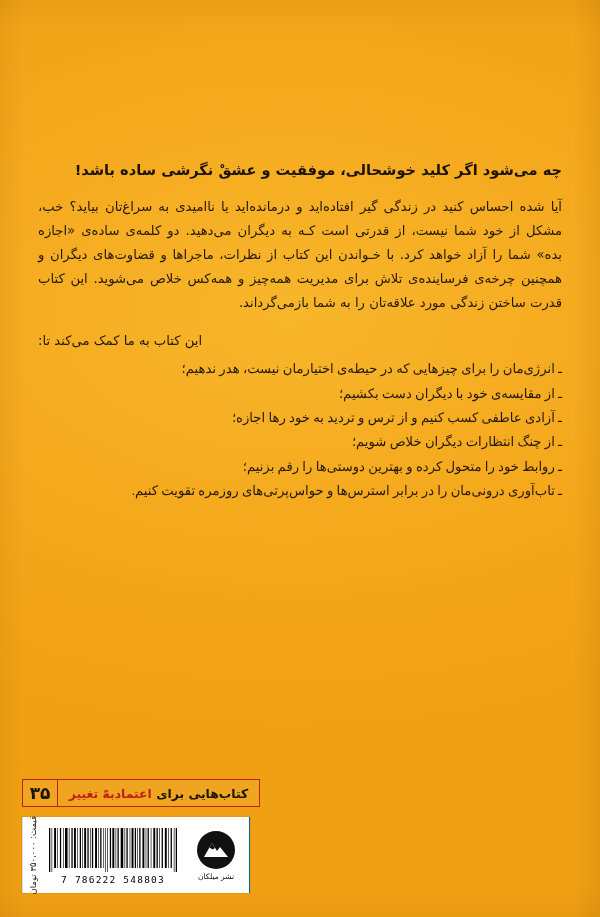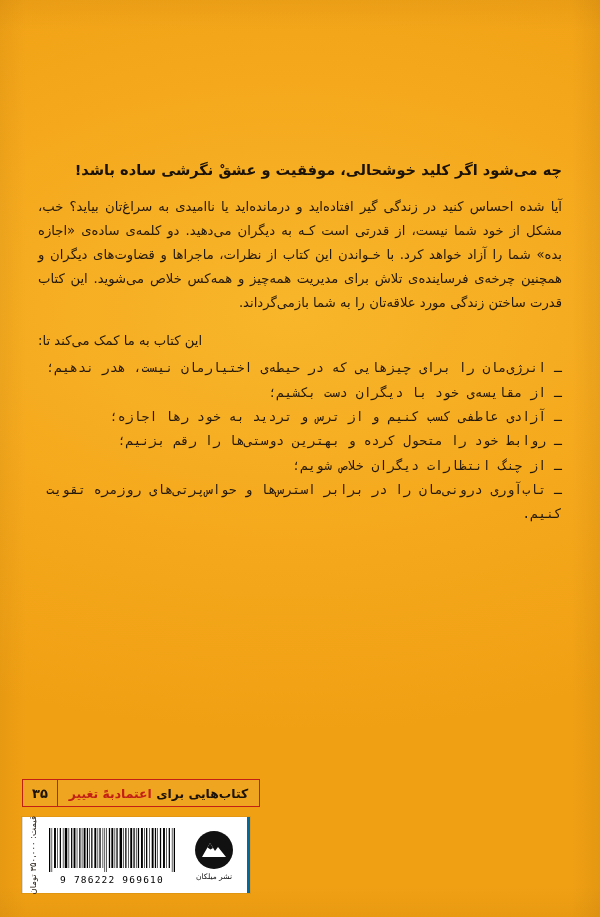--- a/index.html
+++ b/index.html
@@ -68,21 +68,21 @@
     color: #23180c;
     margin: 0 0 4px 0;
     text-align: left;
   }
   ul.bullets {
     list-style: none;
     margin: 0;
     padding: 0;
   }
   ul.bullets li {
-    font-family: Liberation Mono, monospace;
+    font-family: Liberation Serif, serif;
     font-size: 13.2px;
     line-height: 1.84;
     color: #23180c;
     text-align: right;
     margin: 0;
   }
 
   
   .series-band {
     position: absolute;
@@ -112,21 +112,21 @@
     color: #c21f17;
   }
   .series-number {
     flex: 0 0 34px;
     border-right: 1.6px solid #c21f17;
     display: flex;
     align-items: center;
     justify-content: center;
     font-family: "DejaVu Sans", sans-serif;
     font-weight: bold;
-    font-size: 13px;
+    font-size: 17px;
     color: #1b1208;
   }
 
   
   .barcode-block {
     position: absolute;
     left: 22px;
     bottom: 24px;
     width: 228px;
     height: 76px;
@@ -173,21 +173,21 @@
     color: #000;
     text-align: center;
     direction: ltr;
   }
   .publisher-logo {
     flex: 0 0 62px;
     display: flex;
     flex-direction: column;
     align-items: center;
     justify-content: center;
-    border-right: 3px solid #0369a1;
+    border-right: 1px solid #0369a1;
     padding: 4px 2px;
   }
   .publisher-logo .mark {
     width: 40px;
     height: 40px;
   }
   .publisher-logo .pub-name {
     font-family: "DejaVu Sans", sans-serif;
     font-size: 7.5px;
     color: #111;
@@ -206,22 +206,22 @@
 
     <p class="para">آیا شده احساس کنید در زندگی گیر افتاده‌اید و درمانده‌اید یا ناامیدی به سراغ‌تان بیاید؟ خب، مشکل از خود شما نیست، از قدرتی است کـه به دیگران می‌دهید. دو کلمه‌ی ساده‌ی «اجازه بده» شما را آزاد خواهد کرد. با خـواندن این کتاب از نظرات، ماجراها و قضاوت‌های دیگران و همچنین چرخه‌ی فرساینده‌ی تلاش برای مدیریت همه‌چیز و همه‌کس خلاص می‌شوید. این کتاب قدرت ساختن زندگی مورد علاقه‌تان را به شما بازمی‌گرداند.</p>
 
 
     <p class="list-intro">این کتاب به ما کمک می‌کند تا:</p>
 
     <ul class="bullets">
       <li>ـ انرژی‌مان را برای چیزهایی که در حیطه‌ی اختیارمان نیست، هدر ندهیم؛</li>
       <li>ـ از مقایسه‌ی خود با دیگران دست بکشیم؛</li>
       <li>ـ آزادی عاطفی کسب کنیم و از ترس و تردید به خود رها اجازه؛</li>
+      <li>ـ از چنگ انتظارات دیگران خلاص شویم؛</li>
       <li>ـ روابط خود را متحول کرده و بهترین دوستی‌ها را رقم بزنیم؛</li>
-      <li>ـ از چنگ انتظارات دیگران خلاص شویم؛</li>
       <li>ـ تاب‌آوری درونی‌مان را در برابر استرس‌ها و حواس‌پرتی‌های روزمره  تقویت کنیم.</li>
     </ul>
 
   </div>
 
   <div class="series-band">
     <div class="series-label">
       <span>کتاب‌هایی برای</span>&nbsp;<span class="em">اعتمادبهً تغییر</span>
     </div>
     <div class="series-number">۳۵</div>
@@ -277,21 +277,21 @@
         <rect x="163" y="0" width="3" height="40" fill="#000"></rect>
         <rect x="168" y="0" width="2" height="40" fill="#000"></rect>
         <rect x="172" y="0" width="1" height="40" fill="#000"></rect>
         <rect x="176" y="0" width="2" height="40" fill="#000"></rect>
         <rect x="181" y="0" width="3" height="40" fill="#000"></rect>
         <rect x="186" y="0" width="1" height="40" fill="#000"></rect>
         <rect x="190" y="0" width="2" height="40" fill="#000"></rect>
         <rect x="195" y="0" width="1" height="44" fill="#000"></rect>
         <rect x="198" y="0" width="2" height="44" fill="#000"></rect>
       </svg>
-      <div class="isbn-digits">9  786222  969610</div>
+      <div class="isbn-digits">7  786222  548803</div>
     </div>
 
     <div class="publisher-logo">
       <svg class="mark" viewBox="0 0 40 40">
         <circle cx="20" cy="20" r="19" fill="#111"></circle>
         <path d="M8 27 L16 13 L21 21 L24 17 L32 27 Z" fill="#ffffff"></path>
         <path d="M16 13 L19 18 L16.5 19.5 L13.5 17.5 Z" fill="#111"></path>
       </svg>
       <div class="pub-name">نشر میلکان</div>
     </div>

